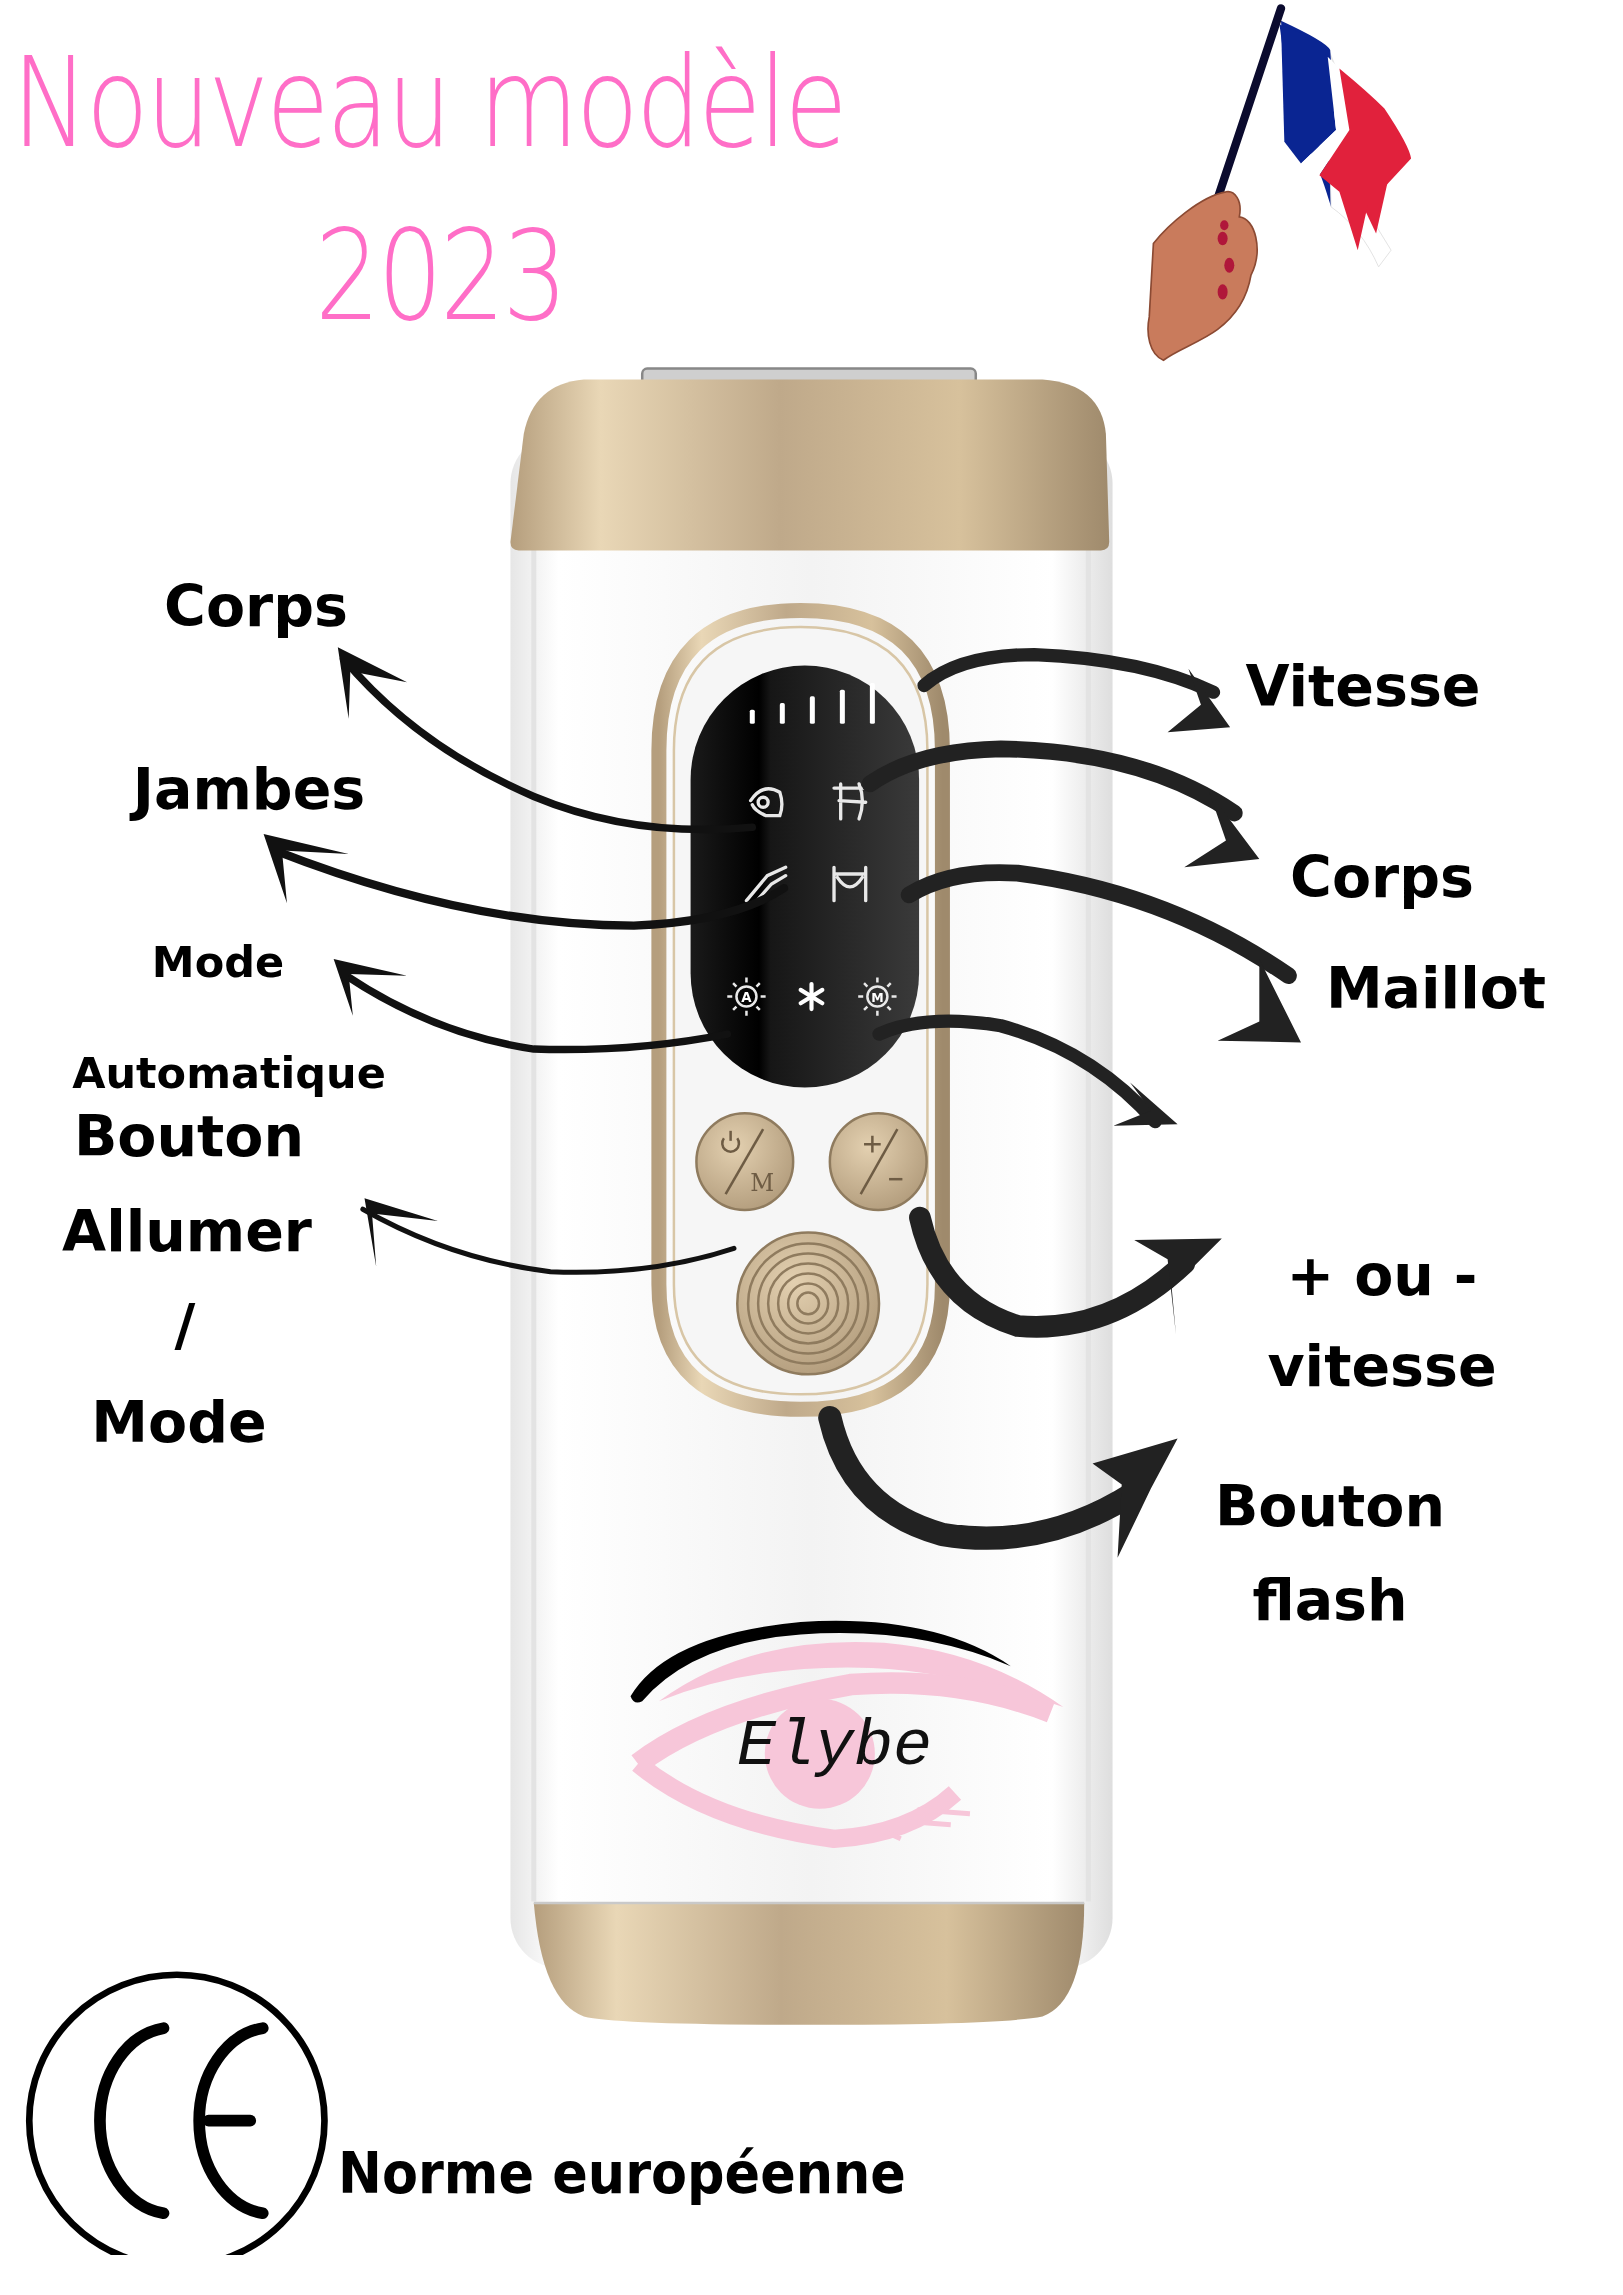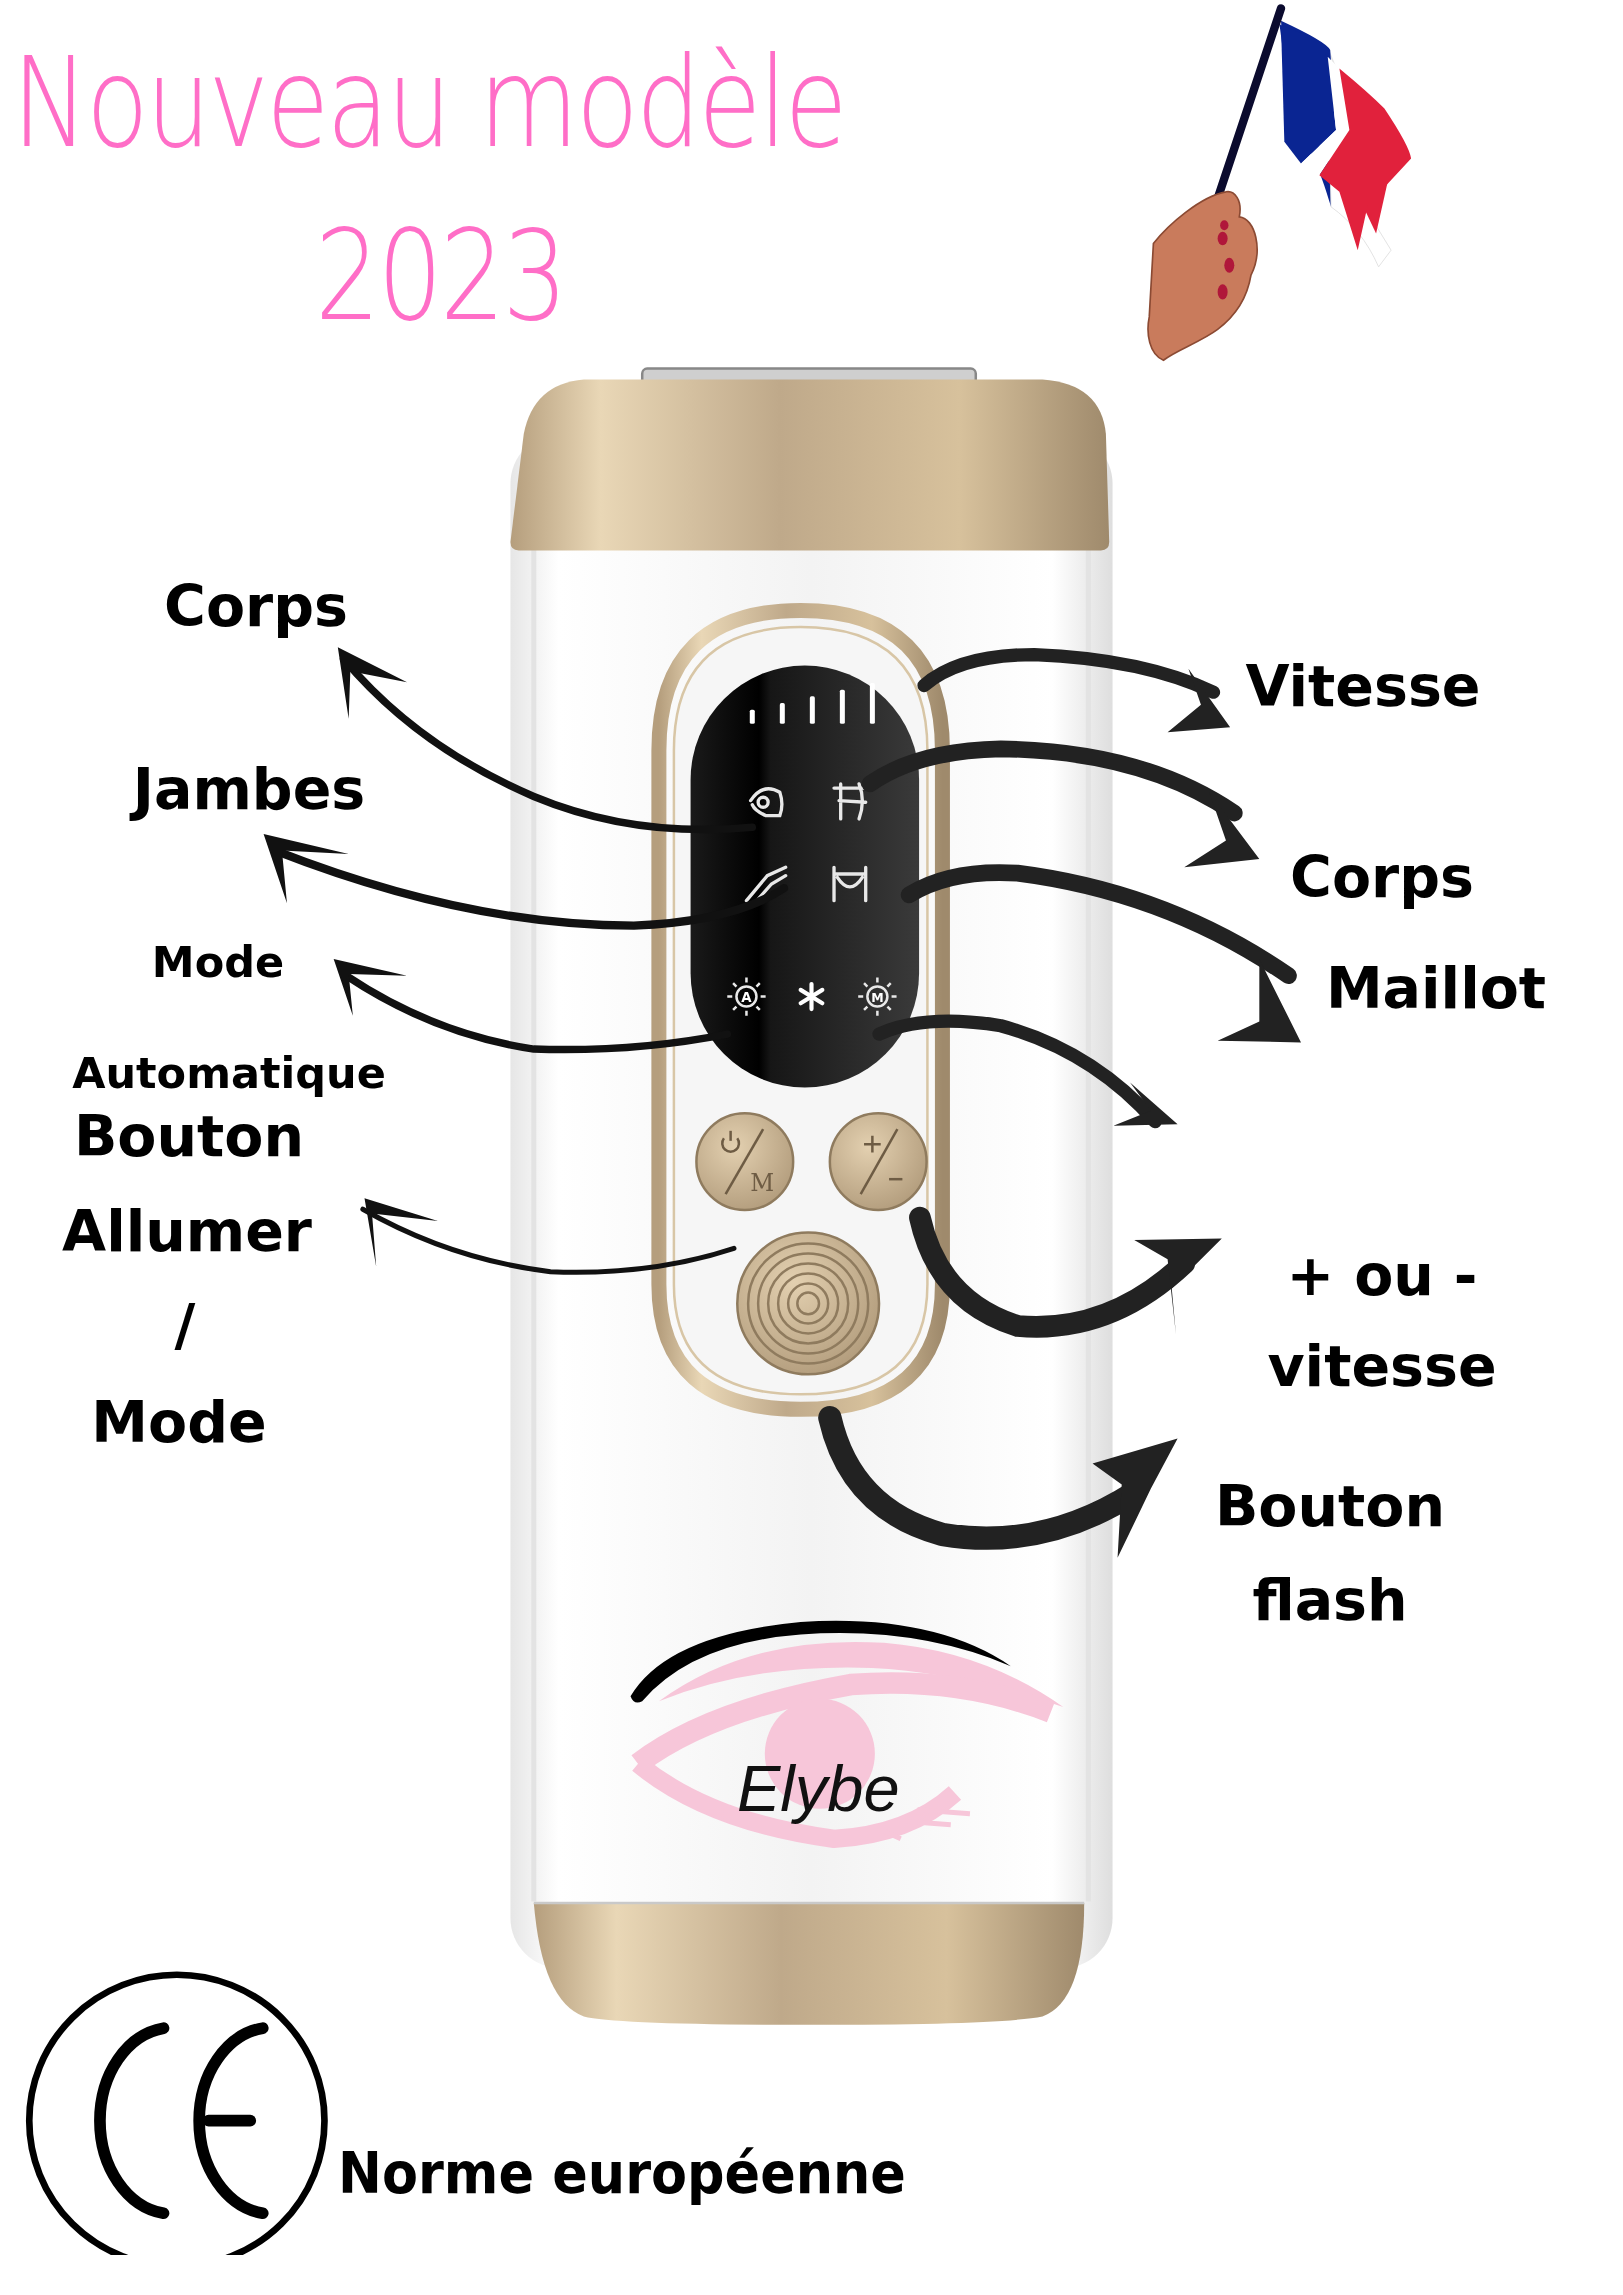--- a/index.html
+++ b/index.html
@@ -5,21 +5,21 @@
   html, body { margin:0; padding:0; background:#ffffff; }
   #canvas { position:relative; width:1623px; height:2255px; overflow:hidden; background:#ffffff; font-family:"DejaVu Sans", sans-serif; }
   .abs { position:absolute; }
   .title { color:#ff6ec7; font-family:"DejaVu Sans", sans-serif; font-weight:200; font-size:125px; line-height:1; letter-spacing:-3.3px; white-space:nowrap; transform:scaleX(0.82); transform-origin:left top; }
   .year { color:#ff6ec7; font-family:"DejaVu Sans", sans-serif; font-weight:200; font-size:125px; line-height:1; letter-spacing:-3.3px; transform:scaleX(0.82); transform-origin:left top; }
   .lbl { color:#000; font-family:"DejaVu Sans", sans-serif; font-weight:bold; line-height:1; white-space:nowrap; text-align:center; transform:translate(-50%,-50%); }
   .lbl.big { font-size:57px; }
   .lbl.small { font-size:43px; }
   svg { position:absolute; left:0; top:0; }
   .norme { font-size:57px; font-weight:bold; color:#000; white-space:nowrap; transform:scaleX(0.92); transform-origin:left top; }
-  .brand { font-family:Liberation Sans, sans-serif; font-style:italic; font-size:65px; color:#111; white-space:nowrap;margin-top:41px; }
+  .brand { font-family:Liberation Mono, monospace; font-style:italic; font-size:65px; color:#111; white-space:nowrap; }
 </style>
 </head>
 <body>
 
 <div id="canvas">
 
   <div class="abs title" style="left:11.7px; top:40px;">Nouveau modèle</div>
   <div class="abs year" style="left:315px; top:213px;">2023</div>
 
   <svg width="1623" height="2295" viewBox="0 0 1946 2752" style="pointer-events:none;">

